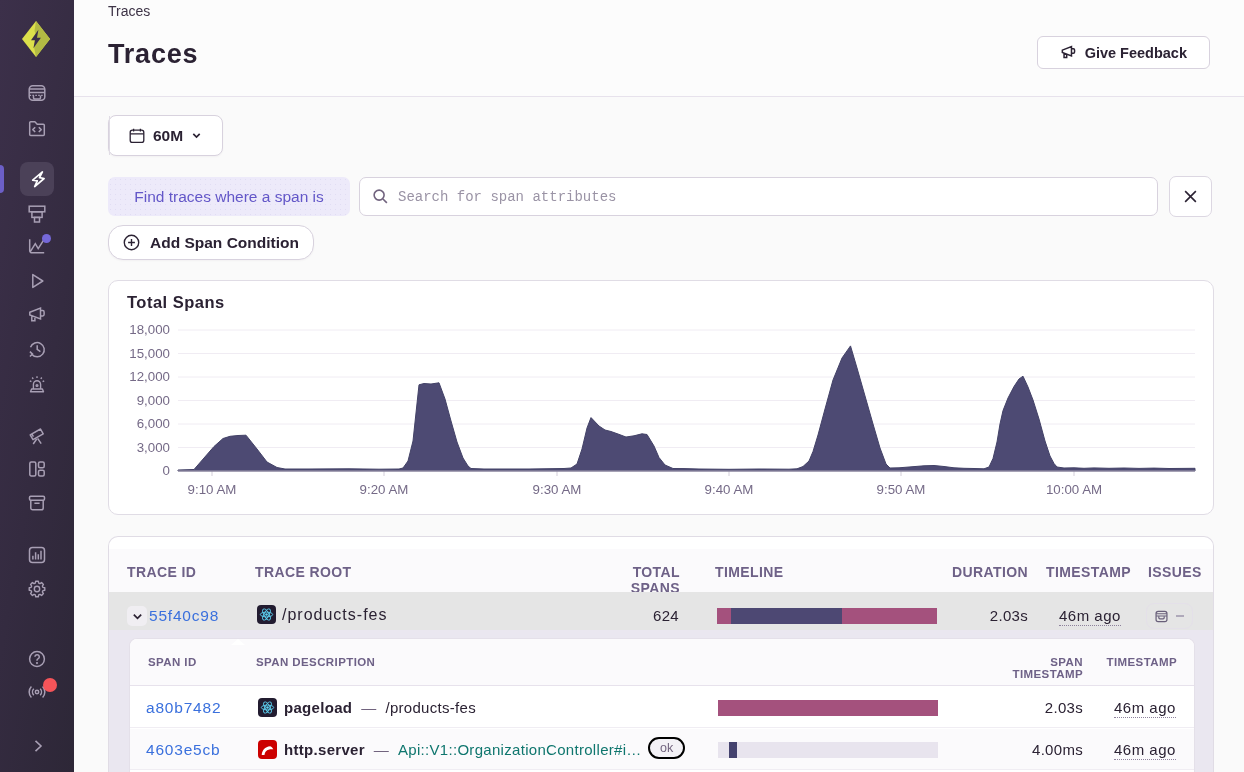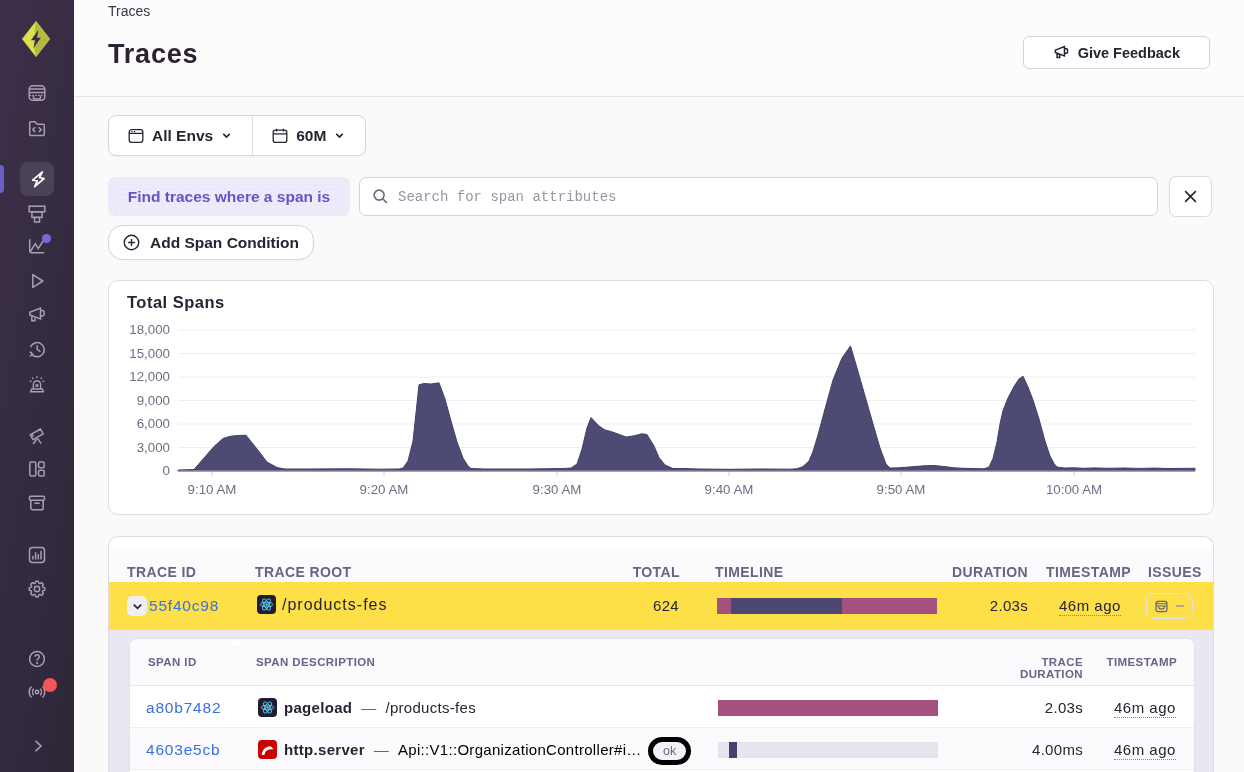--- a/index.html
+++ b/index.html
@@ -7,67 +7,61 @@
 .sidebar { position:absolute; left:0; top:0; width:74px; height:772px; background:linear-gradient(100deg,#3c304a 0%,#342b40 55%,#2d2737 100%); z-index:10; }
 .sicon { position:absolute; left:27px; width:20px; height:20px; color:#a89fb4; }
 .sel-box { position:absolute; left:20px; top:162px; width:34px; height:34px; background:#4b4158; border-radius:8px; }
 .sel-bar { position:absolute; left:0px; top:165px; width:4px; height:28px; background:#6c5fc7; border-radius:0 4px 4px 0; }
 .dot-badge { position:absolute; left:41.5px; top:233.5px; width:9.5px; height:9.5px; border-radius:50%; background:#7568d9; z-index:3;}
 .red-dot { position:absolute; left:43px; top:678px; width:14px; height:14px; border-radius:50%; background:#f55459; z-index:3;}
 .main { position:absolute; left:74px; top:0; width:1170px; height:772px; background:#fafafa; }
 .header { position:absolute; left:0; top:0; width:1170px; height:97px; background:#fcfcfc; border-bottom:1px solid #e7e2ec; }
 .crumb { position:absolute; left:34px; top:3px; font-size:14px; color:#3d3346; }
 h1 { position:absolute; left:34px; top:39px; font-size:27px; font-weight:700; color:#2b2233; letter-spacing:0.8px; }
-.feedback { position:absolute; right:34px; top:36px; height:33px; background:#fff; border:1px solid #d8d2de; border-radius:6px; display:flex; align-items:center; gap:8px; padding:0 29px; font-size:14.5px; font-weight:700; color:#2b2233; }
+.feedback { position:absolute; right:34px; top:36px; height:33px; background:#fff; border:1px solid #d8d2de; border-radius:6px; display:flex; align-items:center; gap:8px; padding:0 22px; font-size:14.5px; font-weight:700; color:#2b2233; }
 .content { position:absolute; left:34px; top:97px; width:1106px; }
 .filtergroup { position:absolute; left:0; top:18px; height:41px; background:#fff; border:1px solid #d8d2de; border-radius:8px; display:flex; align-items:center; box-shadow:0 1px 2px rgba(43,34,51,0.04); }
 .fitem { display:flex; align-items:center; gap:8px; padding:0 20px 0 19px; height:100%; font-size:15.5px; font-weight:700; color:#2b2233; }
 .fdivider { width:1px; height:100%; background:#e0dce5; }
-.lbl { position:absolute; left:0; top:80px; width:242px; height:39px; background-image:radial-gradient(#e1ddf4 0.8px, transparent 1px); background-size:5px 5px; background-color:#edeafa; border-radius:7px; display:flex; align-items:center; justify-content:center; font-size:15.5px; font-weight:700; color:#6357c8; }
+.lbl { position:absolute; left:0; top:80px; width:242px; height:39px; background-image:radial-gradient(#e1ddf4 0.8px, transparent 1px); background-size:5px 5px; background-color:#edeafa; border-radius:7px; display:flex; align-items:center; justify-content:center; font-size:15.5px; font-weight:400; color:#6357c8; }
 .search { position:absolute; left:251px; top:80px; width:799px; height:39px; background:#fff; border:1px solid #d8d2de; border-radius:7px; display:flex; align-items:center; padding:8px 12px; gap:9px; }
 .search .ph { font-family:"Liberation Mono", monospace; font-size:14px; color:#9a93a5; }
 .xbtn { position:absolute; left:1061px; top:79px; width:43px; height:41px; background:#fff; border:1px solid #dcd7e2; border-radius:7px; display:flex; align-items:center; justify-content:center; }
 .addspan { position:absolute; left:0; top:128px; height:35px; background:#fff; border:1px solid #d8d2de; border-radius:15px; display:flex; align-items:center; gap:10px; padding:0 14px; font-size:15.5px; font-weight:700; color:#2b2233; box-shadow:0 1px 2px rgba(43,34,51,0.04); }
 .chartpanel { position:absolute; left:0; top:183px; width:1106px; height:235px; background:#fff; border:1px solid #e0dce5; border-radius:10px; }
 .charttitle { position:absolute; left:18px; top:12px; font-size:16.5px; font-weight:700; color:#2b2233; letter-spacing:0.5px; }
 .tablepanel { position:absolute; left:0; top:439px; width:1106px; height:333px; background:#fff; border:1px solid #e0dce5; border-radius:10px 10px 0 0; border-bottom:none; overflow:hidden; }
 .thead { position:absolute; left:0; top:12px; width:1106px; height:44px; background:#fbfafc; border-bottom:1px solid #e7e2ec; font-size:14px; font-weight:700; color:#6e6187; letter-spacing:0.4px; }
 .thead div, .nhead div { position:absolute; top:15px; }
-.trow { position:absolute; left:0; top:45px; width:1106px; height:60px; background:#fde047; }
+.trow { position:absolute; left:0; top:55px; width:1106px; height:60px; background:#e5e5e5; }
 .gutter { position:absolute; left:0; top:93px; width:1106px; height:240px; background:#eae7f0; }
 .nested { position:absolute; left:20px; top:8px; width:1066px; height:232px; background:#fff; border-radius:8px 8px 0 0; overflow:hidden; border:1px solid #e4e0e9; border-bottom:none; }
 .nhead { position:absolute; left:0; top:0; width:1066px; height:47px; background:#fbfafc; border-bottom:1px solid #e7e2ec; font-size:11.5px; font-weight:700; color:#6e6187; letter-spacing:0.4px; }
 .nhead div { top:17px; }
 .nrow { position:absolute; left:0; width:1066px; height:41px; }
 .cell { position:absolute; font-size:15px; color:#2b2233; letter-spacing:0.3px; }
 .link { color:#3a70dd; font-size:15.5px; letter-spacing:0.8px; }
 .tago { color:#2b2233; font-size:15px; letter-spacing:0.5px; border-bottom:1px dotted #8d819c; padding-bottom:1px;}
 .appicon { position:absolute; width:19px; height:19px; border-radius:4px; }
-.okpill { position:absolute; background:#f3f1f6; border:5px solid #000000; color:#71637e; border-radius:20px; font-size:12.5px; padding:2px 10px; }
+.okpill { position:absolute; background:#f3f1f6; border:2px solid #000000; color:#71637e; border-radius:20px; font-size:12.5px; padding:2px 10px; }
 .chevbtn { position:absolute; left:18px; top:14px; width:20px; height:20px; background:#f0eef2; border-radius:5px; display:flex; align-items:center; justify-content:center; }
 .issuesbtn { position:absolute; left:1037px; top:11px; width:47px; height:26px; border:1px solid #e4e0e9; border-radius:8px; display:flex; align-items:center; justify-content:center; gap:7px; }
 </style>
 </head>
 <body>
 <div class="main">
   <div class="header">
     <div class="crumb">Traces</div>
     <h1>Traces</h1>
     <div class="feedback"><svg width="17" height="17" viewBox="0 0 16 16" fill="none" stroke="#2b2233" stroke-width="1.4">
           <path d="M2.2 5.8 10.8 2.4 V 11.2 L2.2 8 Z M10.8 4.5 H12.6 A1.1 1.1 0 0 1 13.7 5.6 V 7.6 A1.1 1.1 0 0 1 12.6 8.7 H10.8 M3.8 8.3 V12.6 H6.3 V9"></path>
         </svg>Give Feedback</div>
   </div>
   <div class="content">
     <div class="filtergroup">
-      <div class="fitem"><svg width="16" height="16" viewBox="0 0 16 16" fill="none" stroke="#2b2233" stroke-width="1.3">
-            <rect x="1.2" y="1.7" width="13.6" height="12.6" rx="2.2"></rect>
-            <path d="M1.2 5.4 H14.8 M3.4 3.6 H4.6 M6 3.6 H7.2"></path>
-          </svg>All Envs<svg width="11" height="11" viewBox="0 0 12 12" fill="none" stroke="#2b2233" stroke-width="1.8">
-            <path d="M2.5 4.2 6 7.8 9.5 4.2"></path>
-          </svg></div>
       <div class="fdivider"></div>
       <div class="fitem"><svg width="16" height="16" viewBox="0 0 16 16" fill="none" stroke="#2b2233" stroke-width="1.3">
             <rect x="1.2" y="2.2" width="13.6" height="12.2" rx="2.2"></rect>
             <path d="M1.2 5.8 H14.8 M4.6 0.8 V3.4 M11.4 0.8 V3.4"></path>
           </svg>60M<svg width="11" height="11" viewBox="0 0 12 12" fill="none" stroke="#2b2233" stroke-width="1.8">
             <path d="M2.5 4.2 6 7.8 9.5 4.2"></path>
           </svg></div>
     </div>
     <div class="lbl">Find traces where a span is</div>
     <div class="search">
@@ -168,21 +162,21 @@
               <path d="M1 5 H9" stroke="#9d94ab" stroke-width="1.7"></path>
             </svg>
         </div>
       </div>
       <div class="gutter">
         <div class="nested">
           <div style="position:absolute; left:101px; top:0px; width:0; height:0; border-left:7px solid transparent; border-right:7px solid transparent; border-bottom:6px solid #fff; z-index:5;"></div>
           <div class="nhead">
             <div style="left:18px;">SPAN ID</div>
             <div style="left:126px;">SPAN DESCRIPTION</div>
-            <div style="left:853px; width:100px; text-align:right;">TRACE DURATION</div>
+            <div style="left:853px; width:100px; text-align:right;">SPAN TIMESTAMP</div>
             <div style="left:947px; width:100px; text-align:right;">TIMESTAMP</div>
           </div>
           <div class="nrow" style="top:48px; background:#fff; border-bottom:1px solid #f0edf3;">
             <div class="cell link" style="left:16px; top:12px;">a80b7482</div>
             <div class="appicon" style="left:128px; top:11px;"><svg width="19" height="19" viewBox="0 0 19 19">
                   <rect width="19" height="19" rx="4" fill="#221c30"></rect>
                   <g transform="translate(9.5,9.5)" stroke="#5ed3f3" stroke-width="0.9" fill="none">
                     <ellipse rx="6.2" ry="2.4"></ellipse>
                     <ellipse rx="6.2" ry="2.4" transform="rotate(60)"></ellipse>
                     <ellipse rx="6.2" ry="2.4" transform="rotate(120)"></ellipse>
@@ -193,21 +187,21 @@
             <div style="position:absolute; left:588px; top:13px; width:220px; height:16px; background:#a4517d;"></div>
             <div class="cell" style="left:873px; width:80px; text-align:right; top:12px;">2.03s</div>
             <div class="cell" style="left:984px; top:12px;"><span class="tago">46m ago</span></div>
           </div>
           <div class="nrow" style="top:90px; background:#fbfafc; border-bottom:1px solid #f0edf3;">
             <div class="cell link" style="left:16px; top:12px;">4603e5cb</div>
             <div class="appicon" style="left:128px; top:11px;"><svg width="19" height="19" viewBox="0 0 19 19">
                   <rect width="19" height="19" rx="4" fill="#c00"></rect>
                   <path d="M3.7 15 C4.2 10.2 6.8 6.7 12.2 6.2 C13.6 6.9 14.8 8 15.3 9.3 C10.2 8.6 6.9 10.8 6.5 15 Z" fill="#fff"></path>
                 </svg></div>
-            <div class="cell" style="left:154px; top:12px;"><b>http.server</b><span style="color:#71637e;">&nbsp;&nbsp;—&nbsp;&nbsp;</span><span style="color:#000000;">Api::V1::OrganizationController#i…</span></div>
+            <div class="cell" style="left:154px; top:12px;"><b>http.server</b><span style="color:#71637e;">&nbsp;&nbsp;—&nbsp;&nbsp;</span><span style="color:#0f766e;">Api::V1::OrganizationController#i…</span></div>
             <div class="okpill" style="left:518px; top:8px;">ok</div>
             <div style="position:absolute; left:588px; top:13px; width:220px; height:16px; background:#e8e4ee;"></div>
             <div style="position:absolute; left:599px; top:13px; width:8px; height:16px; background:#44426e;"></div>
             <div class="cell" style="left:873px; width:80px; text-align:right; top:12px;">4.00ms</div>
             <div class="cell" style="left:984px; top:12px;"><span class="tago">46m ago</span></div>
           </div>
         </div>
       </div>
     </div>
   </div>

